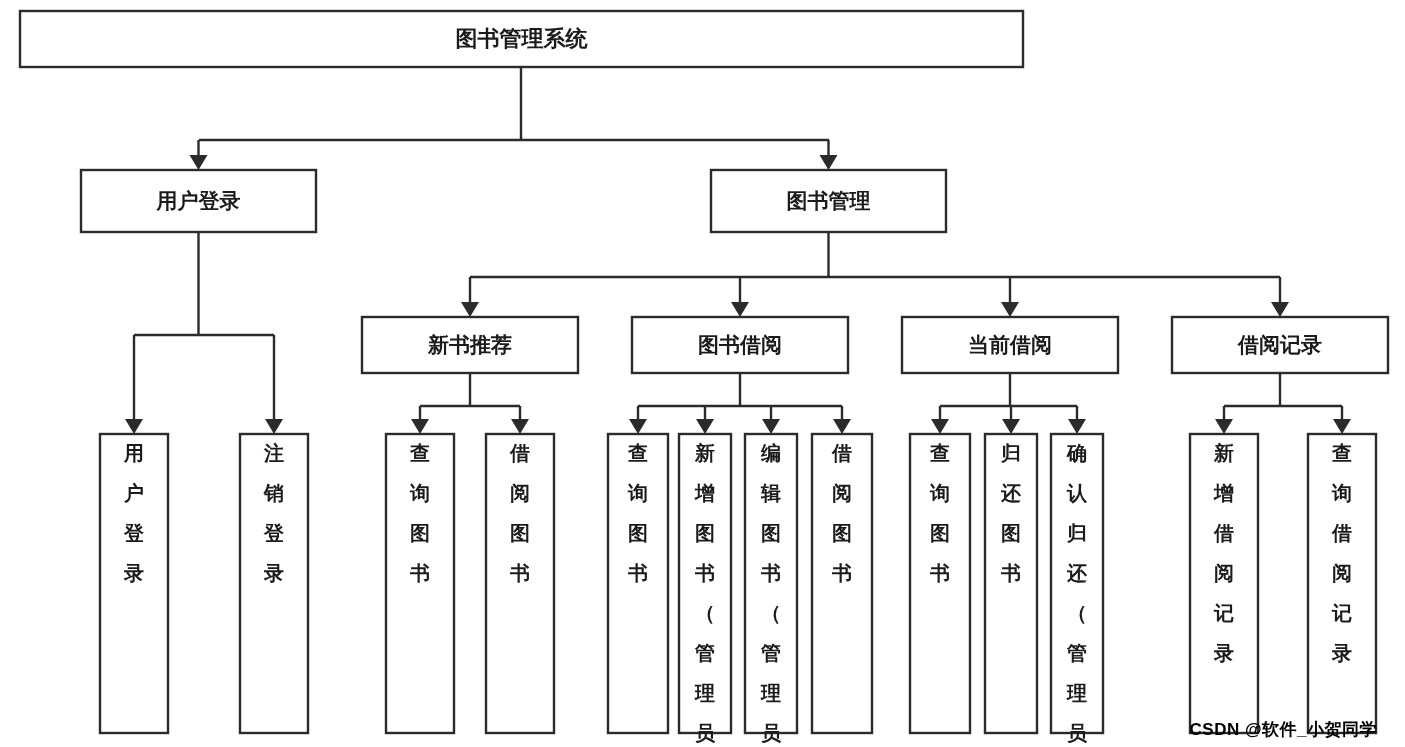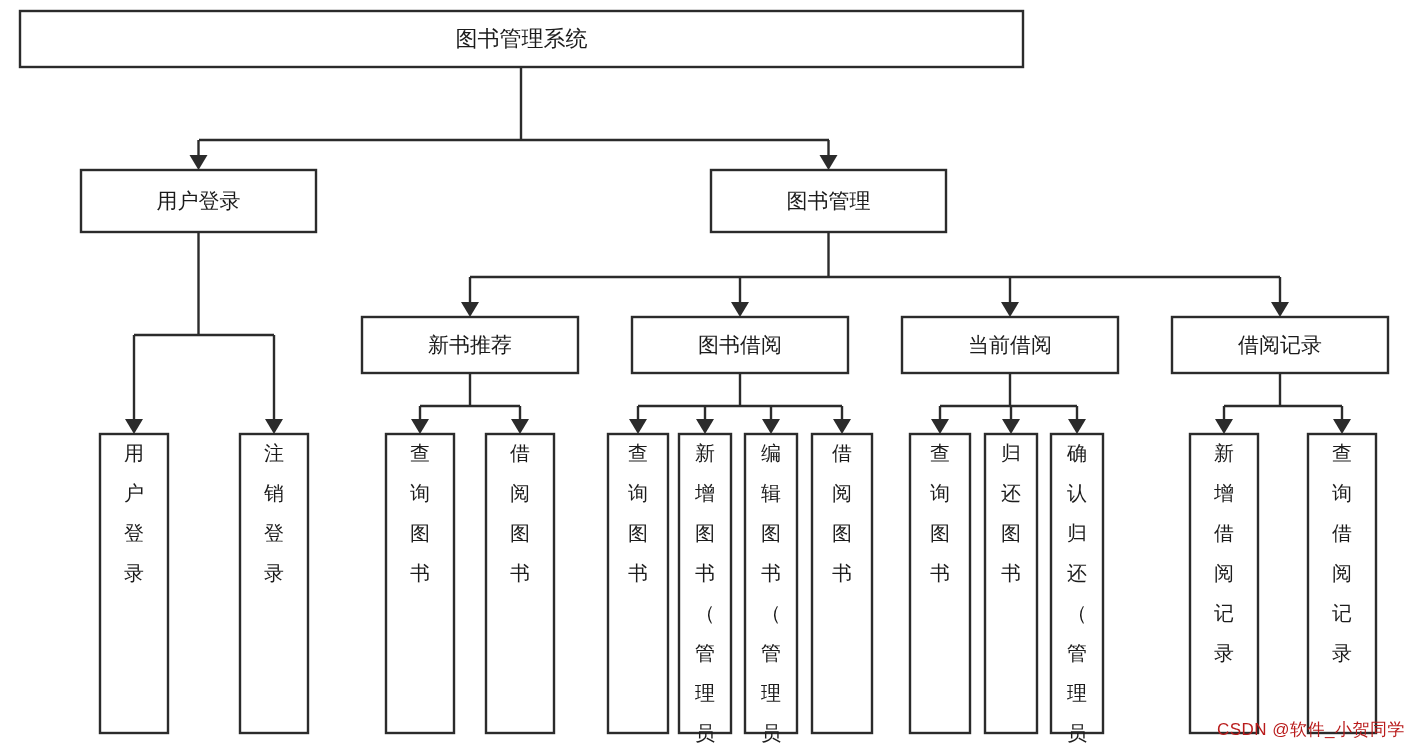--- a/index.html
+++ b/index.html
@@ -2,21 +2,21 @@
 <html><head>
 <meta charset="utf-8">
 <style>
   html,body{margin:0;padding:0;}
   body{
     width:1405px;height:747px;
     background:#ffffff;
     font-family:"Liberation Sans","DejaVu Sans",sans-serif;
     overflow:hidden;
   }
-  #diagram-root{position:relative;width:1405px;height:747px;}
+  #diagram-root{position:relative;width:1405px;height:747px;font-weight:bold;}
   svg#tree{position:absolute;left:0;top:0;width:1405px;height:747px;}
 
   .node-box{
     fill:#ffffff;
     stroke:#2b2b2b;
     stroke-width:2.4;
   }
   .node-label{
     fill:#1b1b1b;
     font-family:"Liberation Sans","DejaVu Sans",sans-serif;
@@ -34,23 +34,23 @@
   .connector{
     stroke:#2b2b2b;
     stroke-width:2.4;
     fill:none;
     stroke-linecap:butt;
   }
   .arrow-head{fill:#2b2b2b;stroke:none;}
 
   .watermark{
     position:absolute;
-    right:0;
+    right:28px;
     bottom:6px;
-    color:#b91c1c;
+    color:#000000;
     font-size:17px;
     font-family:"Liberation Sans","DejaVu Sans",sans-serif;
     white-space:nowrap;
     letter-spacing:0.5px;
   }
 </style>
 </head>
 <body>
 
 <div id="diagram-root">

